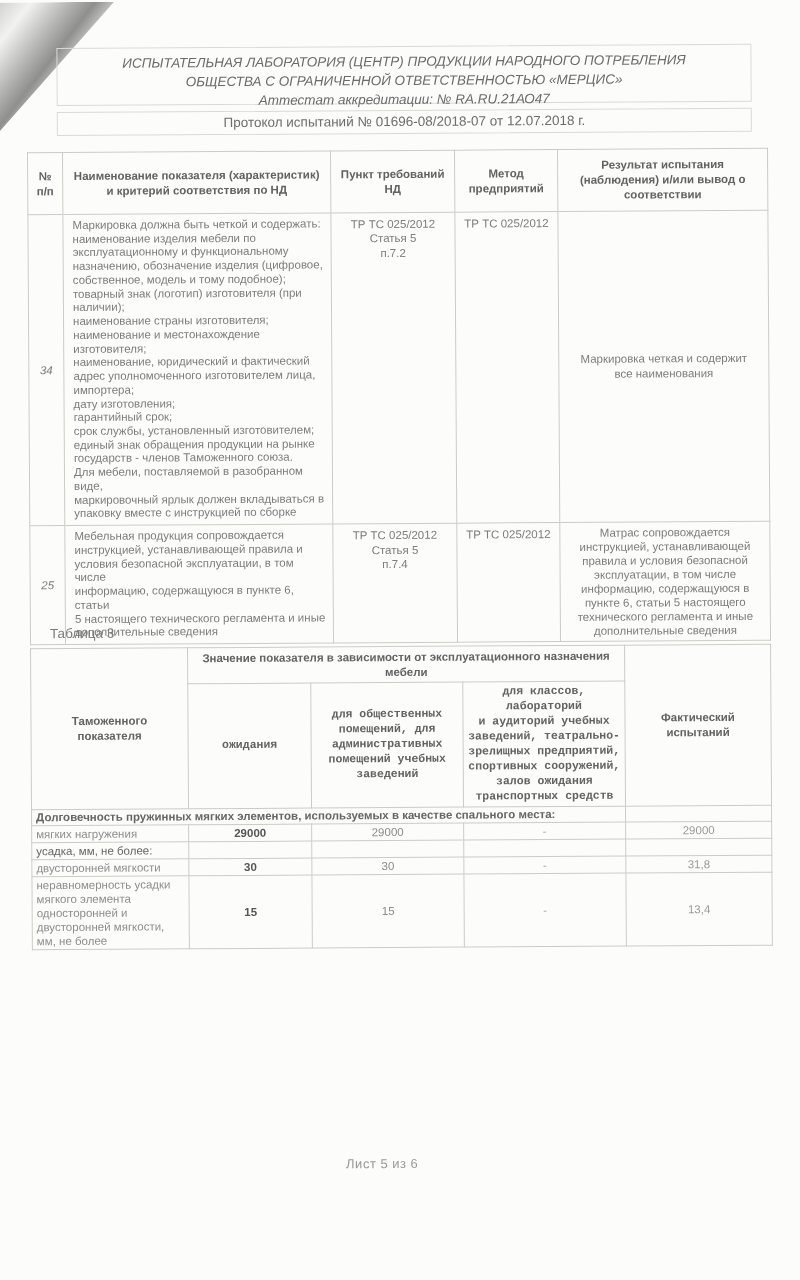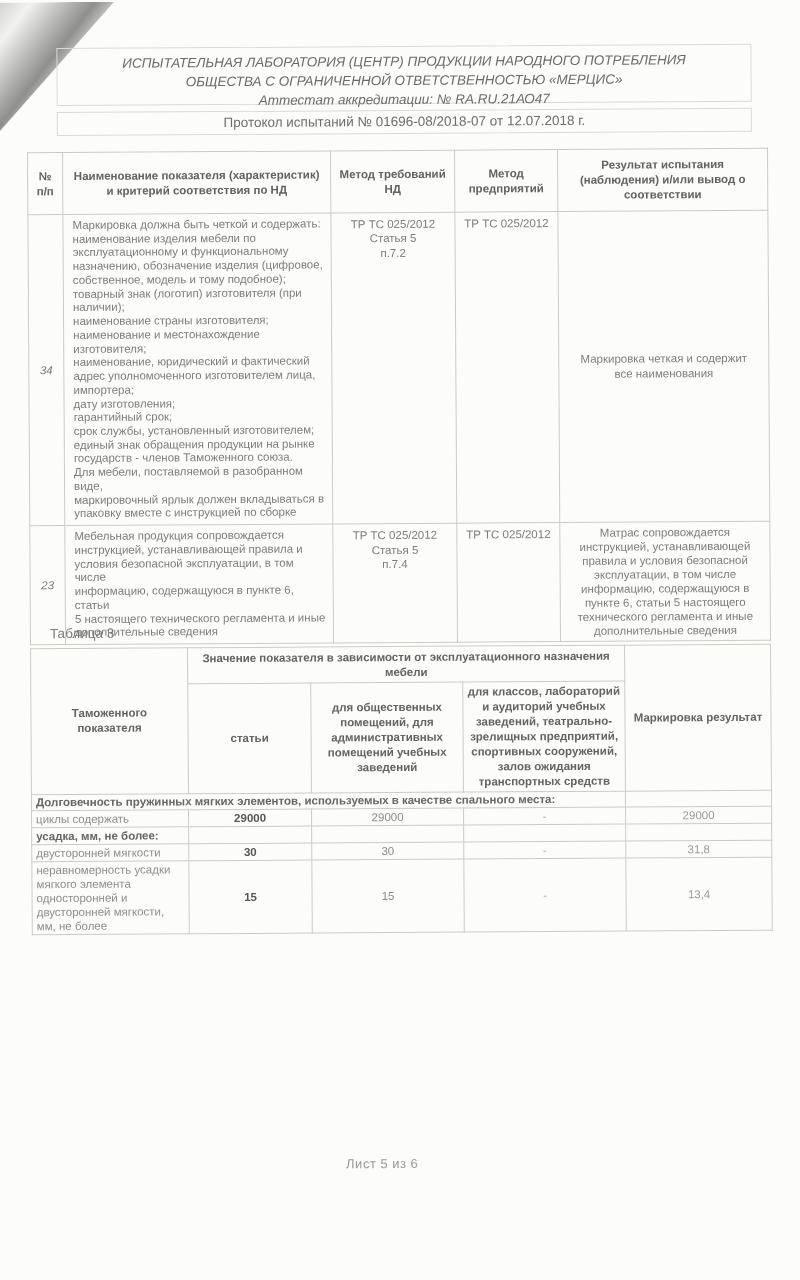--- a/index.html
+++ b/index.html
@@ -46,21 +46,21 @@
   .t1 .cc { text-align:center; vertical-align:top; padding-top:4px; line-height:1.25; }
   .t1 .res-mid { text-align:center; vertical-align:middle; padding:4px 5px; line-height:1.3; }
   .t1 .res-top { text-align:center; vertical-align:top; padding:3px 4px; line-height:1.22; }
   .t1 .row34 { height:288px; }
   .t1 .row35 { height:112px; }
 
   .t3-caption { position:absolute; top:624px; left:50px; font-size:13.5px; color:#7a7a7a; }
   .t3 { position:absolute; top:646px; left:30px; width:740px; font-size:11.5px; color:#898989; }
   .t3 .hdr { font-weight:bold; color:#636363; text-align:center; vertical-align:middle; line-height:1.3; padding:2px 4px; }
   .t3 .group { height:36px; }
-  .t3 .sub { height:92px; }
+  .t3 .sub { height:92px;font-family:Liberation Mono, monospace; }
   .t3 .section td { font-weight:bold; color:#666; text-align:left; padding:1px 2px 1px 4px; height:16px; }
   .t3 .label { text-align:left; vertical-align:top; padding:1px 2px 1px 4px; line-height:1.22; color:#8e8e8e; }
   .t3 .v1 { text-align:center; vertical-align:middle; font-weight:bold; color:#565656; }
   .t3 .v2 { text-align:center; vertical-align:middle; color:#8b8b8b; }
   .t3 .v3 { text-align:center; vertical-align:middle; color:#a8a8a8; }
   .t3 .vres { text-align:center; vertical-align:middle; color:#9b9b9b; }
   .t3 .r-small td { height:16px; }
   .t3 .r-tall td { height:64px; }
 
   .footer {
@@ -92,21 +92,21 @@
         <col style="width:124px">
         <col style="width:103px">
         <col style="width:210px">
     </colgroup>
     <tbody>
         <tr>
       <td class="hdr pre">№
 п/п</td>
       <td class="hdr pre">Наименование показателя (характеристик)
 и критерий соответствия по НД</td>
-      <td class="hdr pre">Метод требований
+      <td class="hdr pre">Пункт требований
 НД</td>
       <td class="hdr pre">Метод
 предприятий</td>
       <td class="hdr pre">Результат испытания
 (наблюдения) и/или вывод о
 соответствии</td>
     </tr>
     <tr class="row34">
       <td class="num">34</td>
       <td class="name pre">Маркировка должна быть четкой и содержать:
@@ -131,21 +131,21 @@
 маркировочный ярлык должен вкладываться в
 упаковку вместе с инструкцией по сборке</td>
       <td class="cc pre">ТР ТС 025/2012
 Статья 5
 п.7.2</td>
       <td class="cc pre">ТР ТС 025/2012</td>
       <td class="res-mid pre">Маркировка четкая и содержит
 все наименования</td>
     </tr>
     <tr class="row35">
-      <td class="num">23</td>
+      <td class="num">25</td>
       <td class="name pre">Мебельная продукция сопровождается
 инструкцией, устанавливающей правила и
 условия безопасной эксплуатации, в том числе
 информацию, содержащуюся в пункте 6, статьи
 5 настоящего технического регламента и иные
 дополнительные сведения</td>
       <td class="cc pre">ТР ТС 025/2012
 Статья 5
 п.7.4</td>
       <td class="cc pre">ТР ТС 025/2012</td>
@@ -170,50 +170,50 @@
         <col style="width:152px">
         <col style="width:162px">
         <col style="width:146px">
     </colgroup>
     <tbody>
         <tr>
       <td class="hdr pre" rowspan="2">Таможенного
 показателя</td>
       <td class="hdr pre group" colspan="3">Значение показателя в зависимости от эксплуатационного назначения
 мебели</td>
-      <td class="hdr" rowspan="2">Маркировка результат</td>
+      <td class="hdr" rowspan="2">Фактический испытаний</td>
     </tr>
     <tr>
-      <td class="hdr sub">статьи</td>
+      <td class="hdr sub">ожидания</td>
       <td class="hdr sub pre">для общественных
 помещений, для
 административных
 помещений учебных
 заведений</td>
       <td class="hdr sub pre">для классов, лабораторий
 и аудиторий учебных
 заведений, театрально-
 зрелищных предприятий,
 спортивных сооружений,
 залов ожидания
 транспортных средств</td>
     </tr>
     <tr class="section">
       <td colspan="4">Долговечность пружинных мягких элементов, используемых в качестве спального места:</td>
       <td></td>
     </tr>
     <tr class="r-small">
-      <td class="label">циклы содержать</td>
+      <td class="label">мягких нагружения</td>
       <td class="v1">29000</td>
       <td class="v2">29000</td>
       <td class="v3">-</td>
       <td class="vres">29000</td>
     </tr>
     <tr class="r-small">
-      <td class="label" style="font-weight:bold;color:#666;">усадка, мм, не более:</td>
+      <td class="label" style="font-weight:normal;color:#666;">усадка, мм, не более:</td>
       <td class="v1"></td>
       <td class="v2"></td>
       <td class="v3"></td>
       <td class="vres"></td>
     </tr>
     <tr class="r-small">
       <td class="label">двусторонней мягкости</td>
       <td class="v1">30</td>
       <td class="v2">30</td>
       <td class="v3">-</td>

